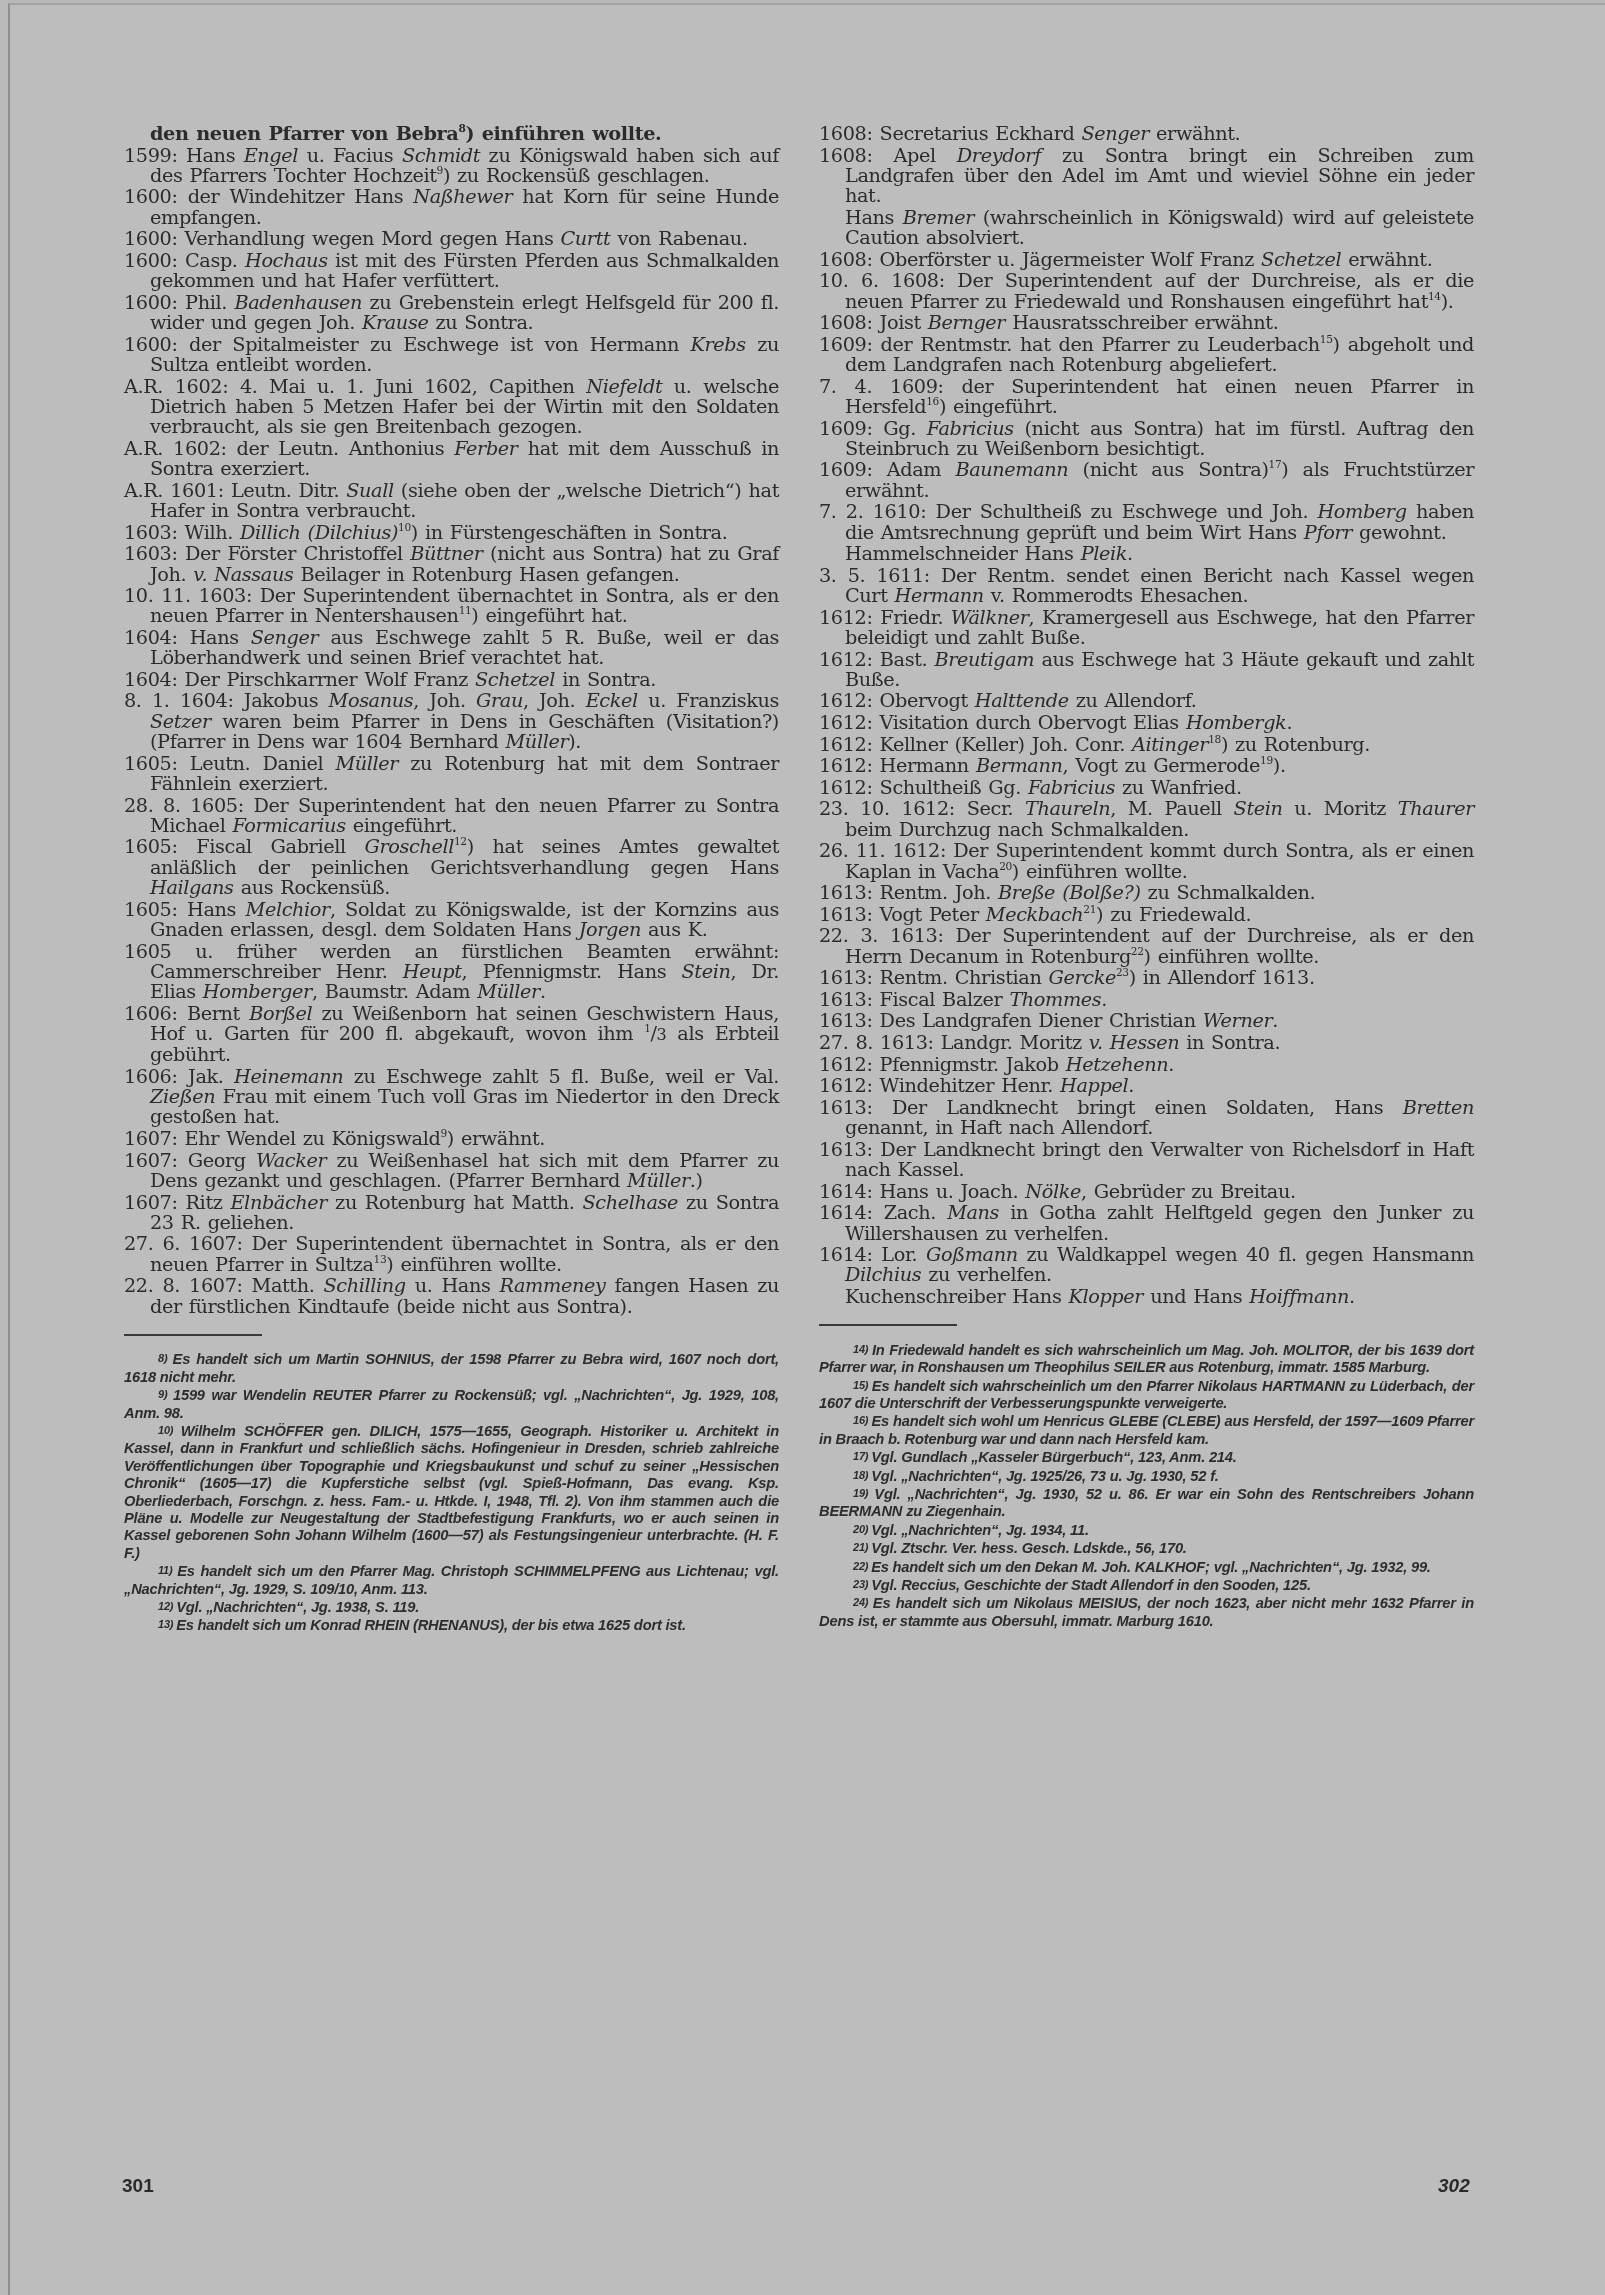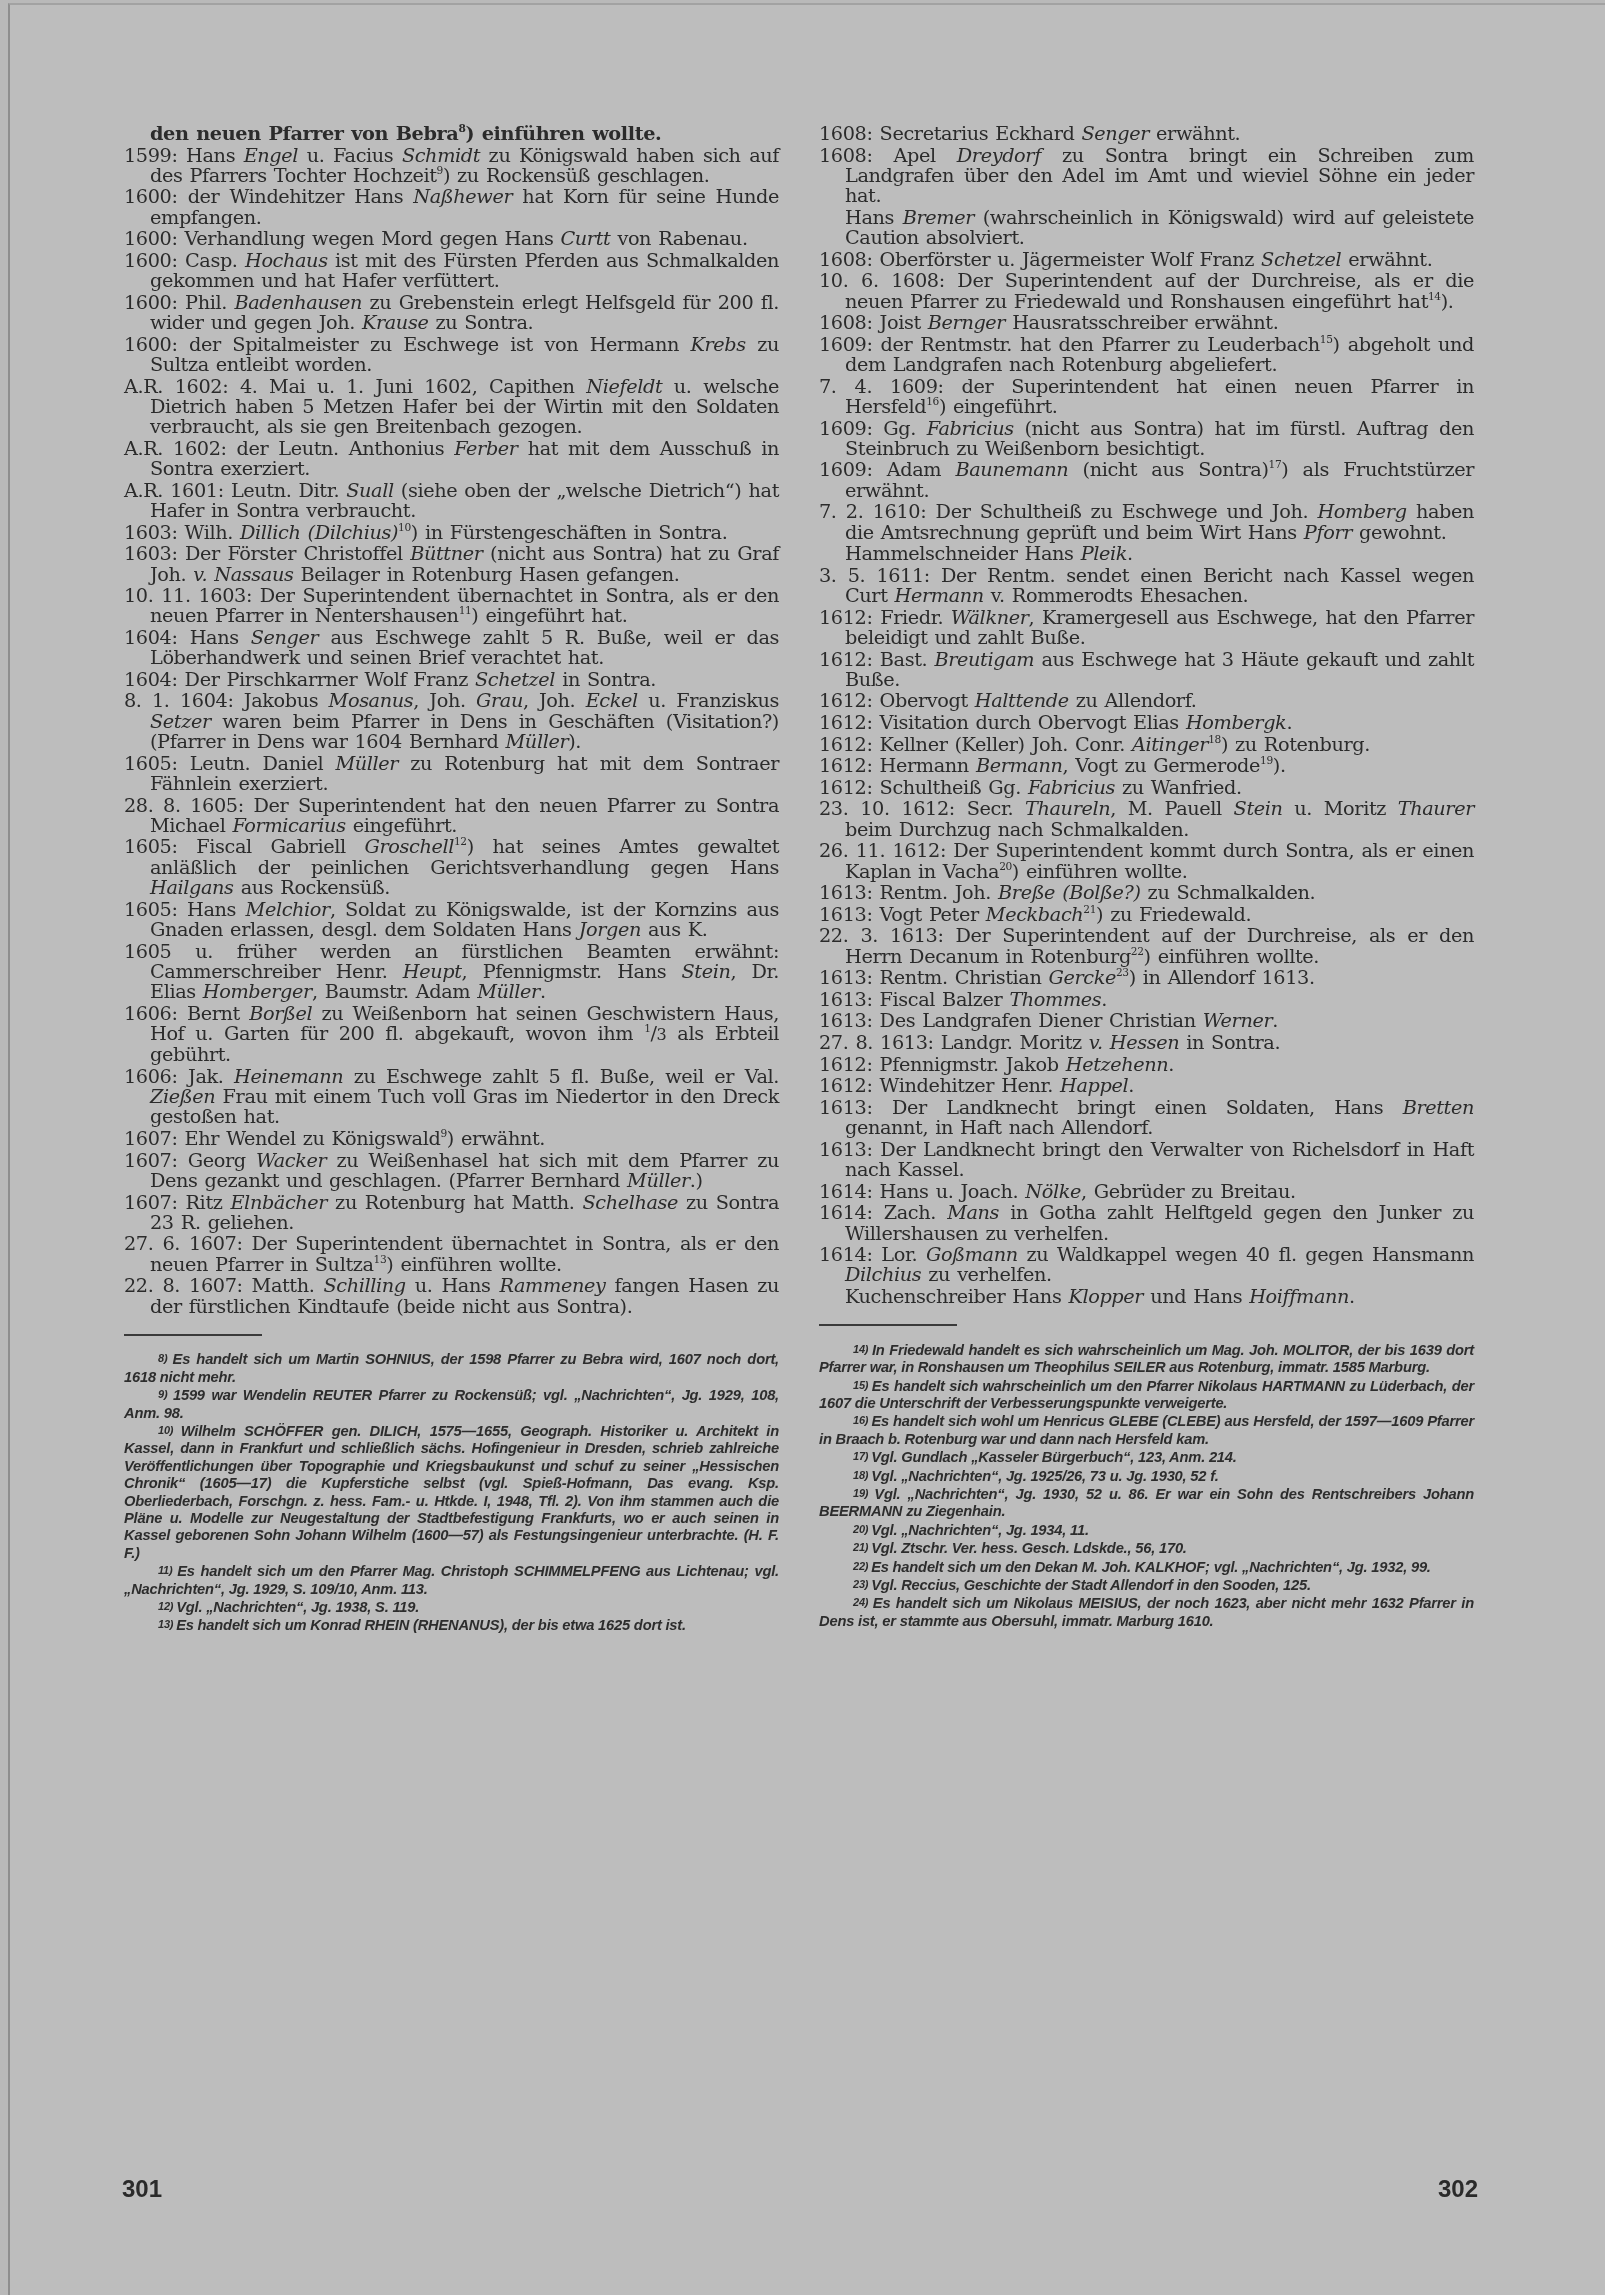--- a/index.html
+++ b/index.html
@@ -56,25 +56,25 @@
     color: #2d2d2d;
     letter-spacing: -0.2px;
     font-style: italic;
   }
   .fn .num { font-size: 11px; vertical-align: 2px; }
 
   .page-number {
     position: absolute;
     font-family: "Liberation Sans", sans-serif;
     font-weight: bold;
-    font-size: 24px;
+    font-size: 19px;
     color: #2a2a2a;
   }
   .pn-left { left: 122px; top: 2175px; }
-  .pn-right { left: 1438px; top: 2175px; }
+  .pn-right { left: 1438px; top: 2175px; font-style: italic; }
 </style>
 </head>
 <body>
 
 <div class="page-frame"></div>
 
 <div class="column col-left">
   <ul class="entries" id="left-entries">
       <li class="entry cont" style="padding-left: 26px; font-weight: bold;">den neuen Pfarrer von Bebra<sup>8</sup>) einführen wollte.</li>
       <li class="entry">1599: Hans <i>Engel</i> u. Facius <i>Schmidt</i> zu Königswald haben sich auf des Pfarrers Tochter Hochzeit<sup>9</sup>) zu Rockensüß geschlagen.</li>

